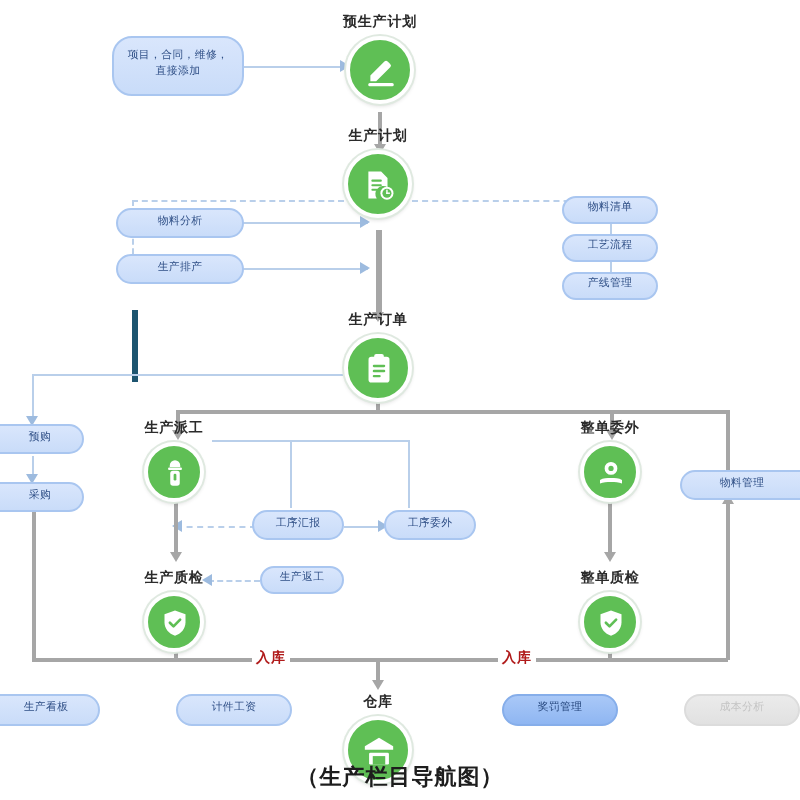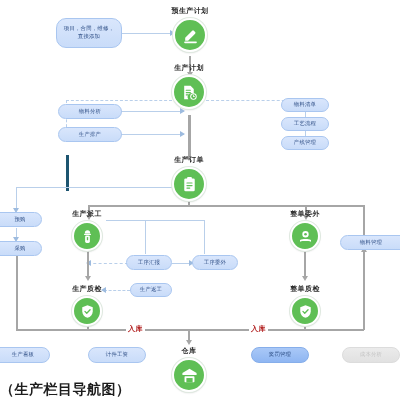--- a/index.html
+++ b/index.html
@@ -70,22 +70,22 @@
   .arw.right{border-top:3.5px solid transparent;border-bottom:3.5px solid transparent;border-left:5px solid #a6a6a6;}
   .arw.up{border-left:3.5px solid transparent;border-right:3.5px solid transparent;border-bottom:5px solid #a6a6a6;}
   .arw.blue.down{border-top-color:#9dbbdf;}
   .arw.blue.right{border-left-color:#9dbbdf;}
 
   .inbound{
     position:absolute;font-size:7px;font-weight:bold;color:#b01a1a;
     letter-spacing:.5px;white-space:nowrap;background:#fff;padding:0 2px;
   }
   .caption{
-    position:absolute;width:100%;
-    font-size:14px;color:#1d1d1d;font-weight:bold;letter-spacing:.5px;
+    position:absolute;width:100%;text-align:center;
+    font-size:11px;color:#1d1d1d;font-weight:bold;letter-spacing:.5px;
   }
 </style>
 </head>
 <body>
 
 <div id="stage">
 
   <div class="ln blue h" style="left:121px;top:33px;width:52px;"></div>
   <div class="arw blue right" style="left:170px;top:29.5px;"></div>
 

